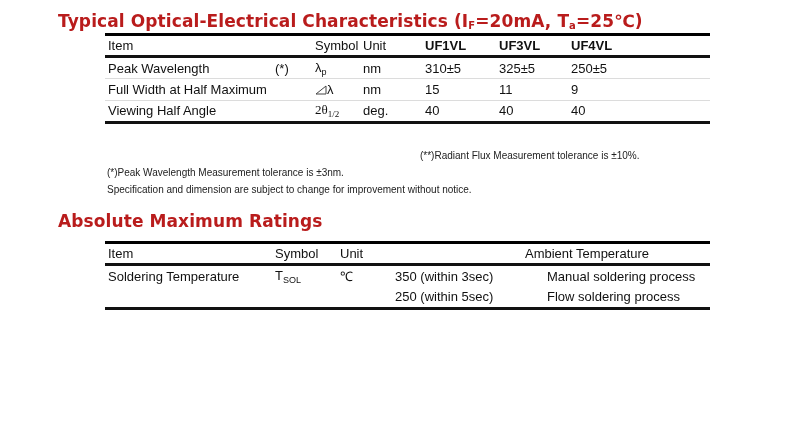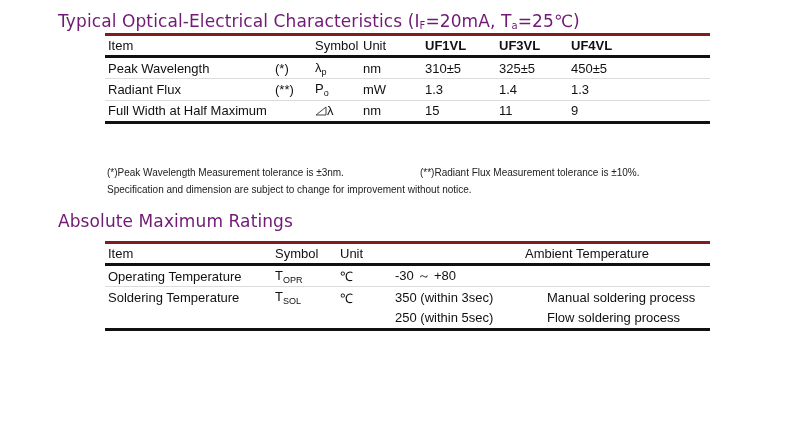--- a/index.html
+++ b/index.html
@@ -1,37 +1,37 @@
 <!DOCTYPE html>
 <html><head>
   <meta charset="utf-8">
   <style>
     html, body { margin: 0; padding: 0; background: #ffffff; }
     body { width: 800px; height: 427px; position: relative; overflow: hidden;
            font-family: "Liberation Sans", sans-serif; color: #111; }
-    .title { position: absolute; left: 58px; color: #701a75; font-weight: normal;
+    .title { position: absolute; left: 58px; color: #b91c1c; font-weight: bold;
              font-size: 17px; font-family: "DejaVu Sans", sans-serif; letter-spacing: 0.1px; white-space: nowrap; }
     .title sub { font-size: 10px; vertical-align: -2px; }
     .t1-title { top: 11px; }
     .t2-title { top: 211px; }
     table { position: absolute; left: 105px; width: 605px; border-collapse: collapse;
             font-size: 13px; }
     table.t1 { top: 33px; }
     table.t2 { top: 241px; }
     th, td { padding: 0; height: 20.4px; white-space: nowrap; font-weight: normal; }
-    thead tr th { border-top: 3px solid #7f1d1d; border-bottom: 3px solid #111; height: 19px; }
+    thead tr th { border-top: 3px solid #000000; border-bottom: 3px solid #111; height: 19px; }
     tbody tr td { border-bottom: 1px solid #dcdcdc; }
     tbody tr:last-child td { border-bottom: 3px solid #111; }
     .bold { font-weight: bold; }
     .c { text-align: left; }
     .l { text-align: left; padding-left: 3px; }
     sub { font-size: 9px; vertical-align: -3px; }
     .note { position: absolute; font-size: 10px; color: #222; white-space: nowrap; }
     .n1 { left: 107px; top: 167px; }
-    .n2 { left: 420px; top: 167px; }
+    .n2 { left: 420px; top: 150px; }
     .n3 { left: 107px; top: 184px; }
     .tri { display: inline-block; width: 12px; height: 10px; position: relative; top: 1px; }
     .t2 tbody tr.noline td { border-bottom: none; }
   </style>
 </head>
 <body>
 
 <div class="title t1-title"><span>Typical Optical-Electrical Characteristics (I</span><sub>F</sub><span>=20mA, T</span><sub>a</sub><span>=25℃)</span></div>
 
 <table class="t1">
@@ -58,43 +58,43 @@
     </tr>
   </thead>
   <tbody>
     <tr>
       <td class="l">Peak Wavelength</td>
       <td class="c">(*)</td>
       <td class="c"><span>λ</span><sub>p</sub></td>
       <td class="c">nm</td>
       <td class="c">310±5</td>
       <td class="c">325±5</td>
-      <td class="c">450±5</td>
-      <td></td>
-    </tr>
-    <tr>
-      <td class="l">Radiant Flux</td>
-      <td class="c">(**)</td>
-      <td class="c"><span>P</span><sub>o</sub></td>
-      <td class="c">mW</td>
-      <td class="c">1.3</td>
-      <td class="c">1.4</td>
-      <td class="c">1.3</td>
+      <td class="c">250±5</td>
       <td></td>
     </tr>
     <tr>
       <td class="l">Full Width at Half Maximum</td>
       <td class="c"></td>
       <td class="c"><svg class="tri" viewBox="0 0 12 10">
             <path d="M1 9 L11 9 L11 1 Z" fill="none" stroke="#444" stroke-width="1"></path>
           </svg><span>λ</span></td>
       <td class="c">nm</td>
       <td class="c">15</td>
       <td class="c">11</td>
       <td class="c">9</td>
+      <td></td>
+    </tr>
+    <tr>
+      <td class="l">Viewing Half Angle</td>
+      <td class="c"></td>
+      <td class="c" style="font-family:'Liberation Serif', serif"><span>2θ</span><sub>1/2</sub></td>
+      <td class="c">deg.</td>
+      <td class="c">40</td>
+      <td class="c">40</td>
+      <td class="c">40</td>
       <td></td>
     </tr>
   </tbody>
 </table>
 
 <div class="note n1">(*)Peak Wavelength Measurement tolerance is ±3nm.</div>
 <div class="note n2">(**)Radiant Flux Measurement tolerance is ±10%.</div>
 <div class="note n3">Specification and dimension are subject to change for improvement without notice.</div>
 
 <div class="title t2-title">Absolute Maximum Ratings</div>
@@ -110,27 +110,20 @@
   <thead>
     <tr>
       <th style="text-align:left;padding-left:3px">Item</th>
       <th class="c">Symbol</th>
       <th class="c">Unit</th>
       <th class="c"></th>
       <th class="c">Ambient Temperature</th>
     </tr>
   </thead>
   <tbody>
-    <tr>
-      <td class="l">Operating Temperature</td>
-      <td class="c"><span>T</span><sub>OPR</sub></td>
-      <td class="c">℃</td>
-      <td class="c">-30 ～ +80</td>
-      <td class="l" style="padding-left:22px"></td>
-    </tr>
     <tr class="noline">
       <td class="l">Soldering Temperature</td>
       <td class="c"><span>T</span><sub>SOL</sub></td>
       <td class="c">℃</td>
       <td class="c">350 (within 3sec)</td>
       <td class="l" style="padding-left:22px">Manual soldering process</td>
     </tr>
     <tr>
       <td class="l"></td>
       <td class="c"><span></span><sub></sub></td>

